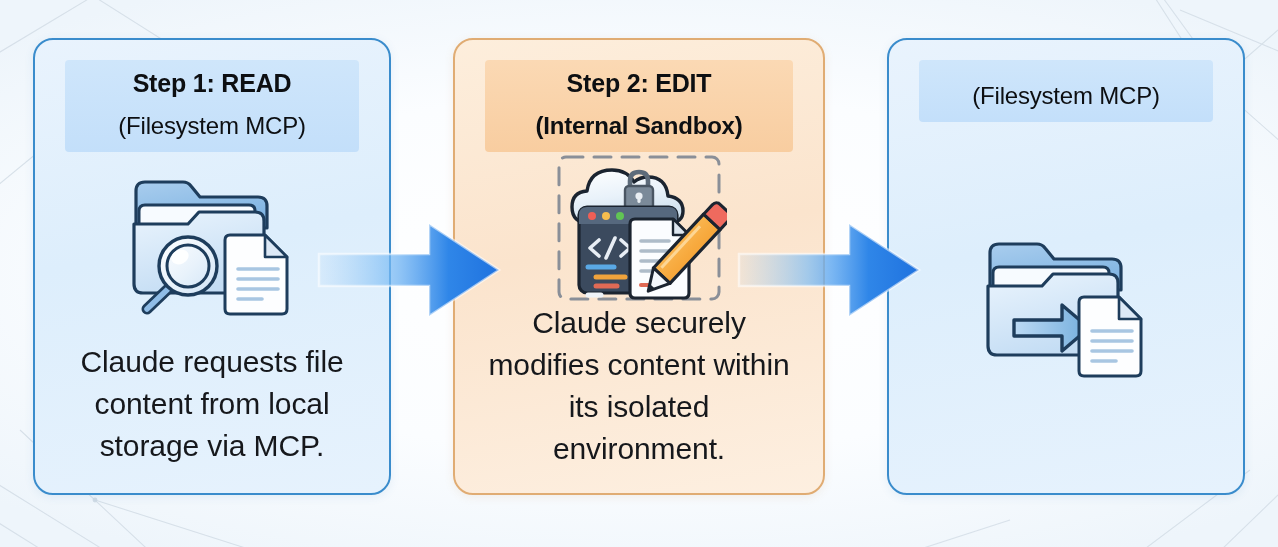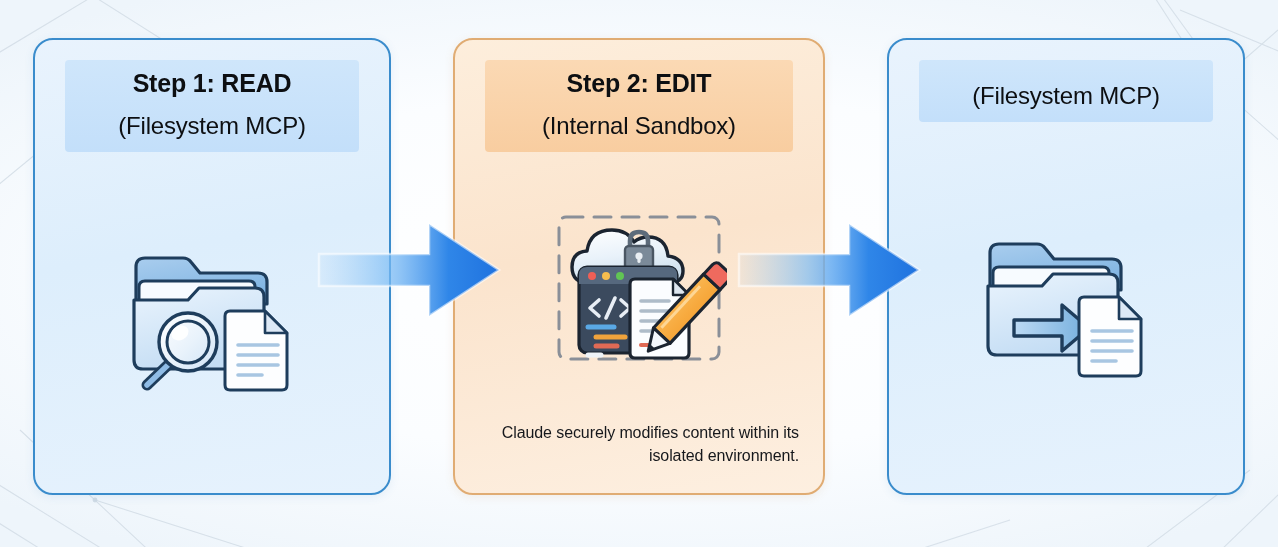--- a/index.html
+++ b/index.html
@@ -68,35 +68,35 @@
   .pill-l1 {
     font-size:25px; font-weight:bold; color:#0d0f12;
     letter-spacing:-0.2px;
     display:block;
   }
   .pill-l2 {
     font-size:24px; color:#0d0f12;
     letter-spacing:-0.2px;
     display:block; margin-top:13px;
   }
-  .pill-l2.bold { font-weight:normal; }
+  .pill-l2.bold { font-weight:bold; }
 
   
   .icon-wrap {
     flex:1 1 auto;
     display:flex; align-items:center; justify-content:center;
     width:100%;
     min-height:150px;
   }
 
   
   .caption {
-    font-size:16px;
+    font-size:30px;
     color:#16181c;
-    text-align:right;
+    text-align:center;
     line-height:1.40;
     padding:0 10px 26px 10px;
     letter-spacing:-0.1px;
   }
 
   
   .arrow {
     position:absolute;
     top:50%;
     transform:translateY(-50%);
@@ -206,20 +206,21 @@
 
           <line x1="44" y1="116" x2="21" y2="138" stroke="#1e3d5c" stroke-width="11" stroke-linecap="round"></line>
           <line x1="44" y1="116" x2="21" y2="138" stroke="#8fbce6" stroke-width="5.5" stroke-linecap="round"></line>
 
           <circle cx="62" cy="95" r="29" fill="url(#glass1)" stroke="#1e3d5c" stroke-width="3.4"></circle>
           <circle cx="62" cy="95" r="21" fill="none" stroke="#1e3d5c" stroke-width="3"></circle>
           <ellipse cx="54" cy="86" rx="9" ry="7" fill="#ffffff" opacity="0.92" transform="rotate(-28 54 86)"></ellipse>
         </svg>
       </div>
 
+      <div class="caption">Claude requests file content from local storage via MCP.</div>
     </div>
 
     <div class="gap"></div>
 
     <div class="panel panel-orange">
 
       <div class="pill pill-orange">
         <span class="pill-l1">Step 2: EDIT</span>
         <span class="pill-l2 bold">(Internal Sandbox)</span>
       </div>

